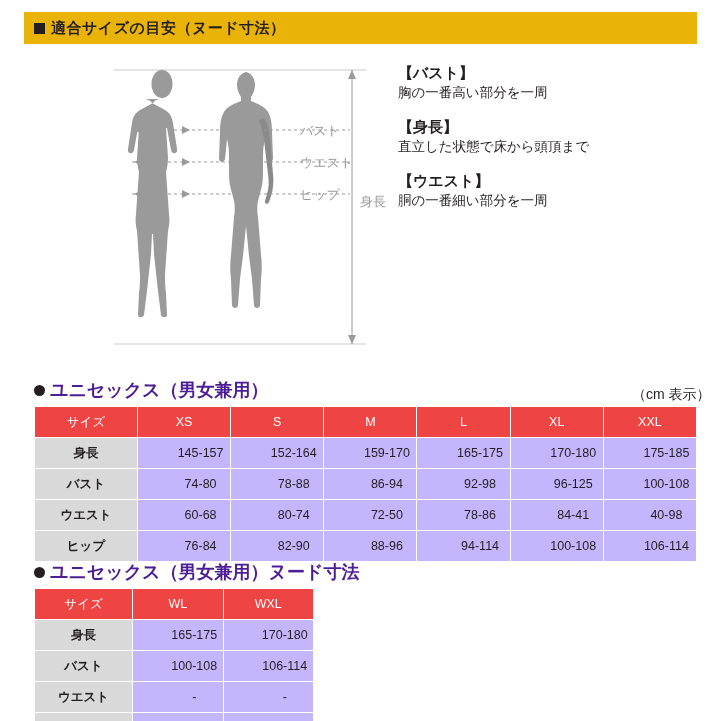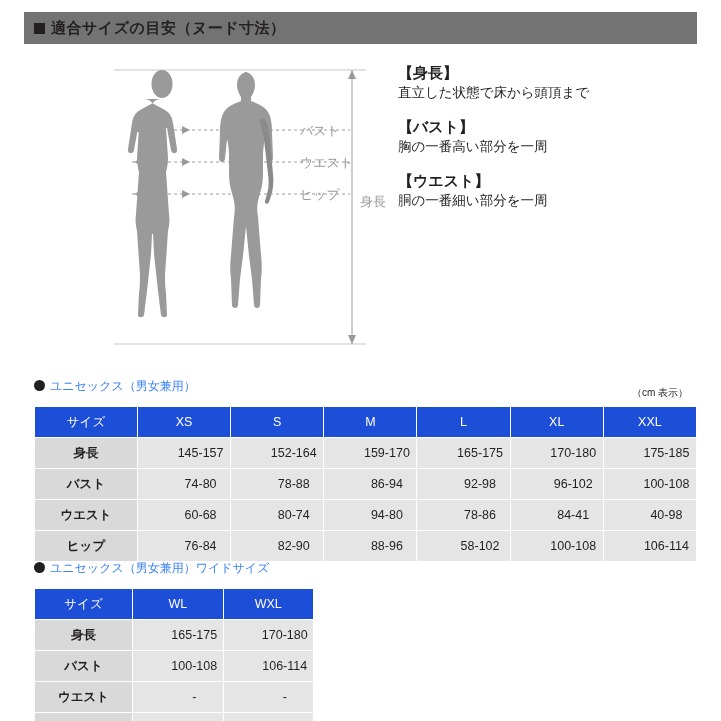--- a/index.html
+++ b/index.html
@@ -8,21 +8,21 @@
     background:#ffffff;
     font-family:"Liberation Sans","DejaVu Sans",sans-serif;
     color:#231f20;
     overflow:hidden;
   }
   .page{position:relative;width:721px;height:721px;}
 
   
   .header{
     position:absolute;left:24px;top:12px;width:673px;height:32px;
-    background:#737373;
+    background:#eab308;
     display:flex;align-items:center;
   }
   .header .sq{
     width:11px;height:11px;background:#231f20;margin-left:10px;margin-right:6px;
     flex:0 0 auto;
   }
   .header .htxt{
     font-size:15px;font-weight:bold;letter-spacing:.5px;color:#231f20;
   }
 
@@ -31,45 +31,45 @@
   .figsvg{position:absolute;left:80px;top:0;}
 
   
   .defs{position:absolute;left:398px;top:62px;width:300px;}
   .def{margin-bottom:13px;}
   .def .dt{font-size:15px;font-weight:bold;line-height:21px;color:#231f20;}
   .def .dd{font-size:13.5px;line-height:20px;color:#231f20;}
 
   
   .sect-title{
-    position:absolute;font-size:12px;font-weight:normal;color:#3b82f6;
+    position:absolute;font-size:18px;font-weight:bold;color:#4c1d95;
   }
   .sect-title .dot{
     display:inline-block;width:11px;height:11px;border-radius:50%;
     background:#231f20;margin-right:5px;vertical-align:middle;
     position:relative;top:-1px;
   }
   .unit{
-    position:absolute;font-size:10px;color:#231f20;
+    position:absolute;font-size:14px;color:#231f20;
   }
 
   
   table{border-collapse:collapse;}
   .tbl1{position:absolute;left:34px;top:406px;width:663px;}
   .tbl2{position:absolute;left:34px;top:588px;width:280px;}
   .tbl1 td,.tbl1 th,.tbl2 td,.tbl2 th{
     border:1px solid #ffffff;
     font-size:12.5px;font-weight:normal;
     text-align:center;vertical-align:middle;
     height:28px;
     color:#231f20;
   }
-  .hdr{background:#1d4ed8;color:#ffffff !important;font-weight:normal;}
+  .hdr{background:#ef4444;color:#ffffff !important;font-weight:normal;}
   .rowlab{background:#d9d9d9;font-weight:bold !important;}
-  .cell{background:#e5e5e5;padding-left:34px;}
+  .cell{background:#c4b5fd;padding-left:34px;}
   .tbl1 .c0{width:100px;}
   .tbl2 .c0{width:95px;}
 </style>
 </head>
 <body>
 
 <div class="page">
 
   <div class="header">
     <span class="sq"></span>
@@ -149,26 +149,26 @@
 
       <text x="196" y="79" font-family="Liberation Sans, sans-serif" font-size="13" fill="#9a9a9a">バスト</text>
       <text x="196" y="111" font-family="Liberation Sans, sans-serif" font-size="13" fill="#9a9a9a">ウエスト</text>
       <text x="196" y="143" font-family="Liberation Sans, sans-serif" font-size="13" fill="#9a9a9a">ヒップ</text>
       <text x="256" y="150" font-family="Liberation Sans, sans-serif" font-size="13" fill="#9a9a9a">身長</text>
     </svg>
   </div>
 
   <div class="defs">
     <div class="def">
+      <div class="dt">【バスト】</div>
+      <div class="dd">胸の一番高い部分を一周</div>
+    </div>
+    <div class="def">
       <div class="dt">【身長】</div>
       <div class="dd">直立した状態で床から頭頂まで</div>
-    </div>
-    <div class="def">
-      <div class="dt">【バスト】</div>
-      <div class="dd">胸の一番高い部分を一周</div>
     </div>
     <div class="def">
       <div class="dt">【ウエスト】</div>
       <div class="dd">胴の一番細い部分を一周</div>
     </div>
     <div class="def">
     </div>
   </div>
 
   <div class="sect-title" style="left:34px;top:378px;">
@@ -195,46 +195,46 @@
       <td class="cell">165-175</td>
       <td class="cell">170-180</td>
       <td class="cell">175-185</td>
     </tr>
     <tr>
       <td class="rowlab">バスト</td>
       <td class="cell">74-80</td>
       <td class="cell">78-88</td>
       <td class="cell">86-94</td>
       <td class="cell">92-98</td>
-      <td class="cell">96-102</td>
+      <td class="cell">96-125</td>
       <td class="cell">100-108</td>
     </tr>
     <tr>
       <td class="rowlab">ウエスト</td>
       <td class="cell">60-68</td>
       <td class="cell">80-74</td>
-      <td class="cell">94-80</td>
+      <td class="cell">72-50</td>
       <td class="cell">78-86</td>
       <td class="cell">84-41</td>
       <td class="cell">40-98</td>
     </tr>
     <tr>
       <td class="rowlab">ヒップ</td>
       <td class="cell">76-84</td>
       <td class="cell">82-90</td>
       <td class="cell">88-96</td>
-      <td class="cell">58-102</td>
+      <td class="cell">94-114</td>
       <td class="cell">100-108</td>
       <td class="cell">106-114</td>
     </tr>
   </tbody>
     </table>
 
   <div class="sect-title" style="left:34px;top:560px;">
-    <span class="dot"></span><span>ユニセックス（男女兼用）ワイドサイズ</span>
+    <span class="dot"></span><span>ユニセックス（男女兼用）ヌード寸法</span>
   </div>
 
   <table class="tbl2">
     <tbody>
         <tr>
       <th class="hdr c0">サイズ</th>
       <th class="hdr">WL</th>
       <th class="hdr">WXL</th>
     </tr>
     <tr>

